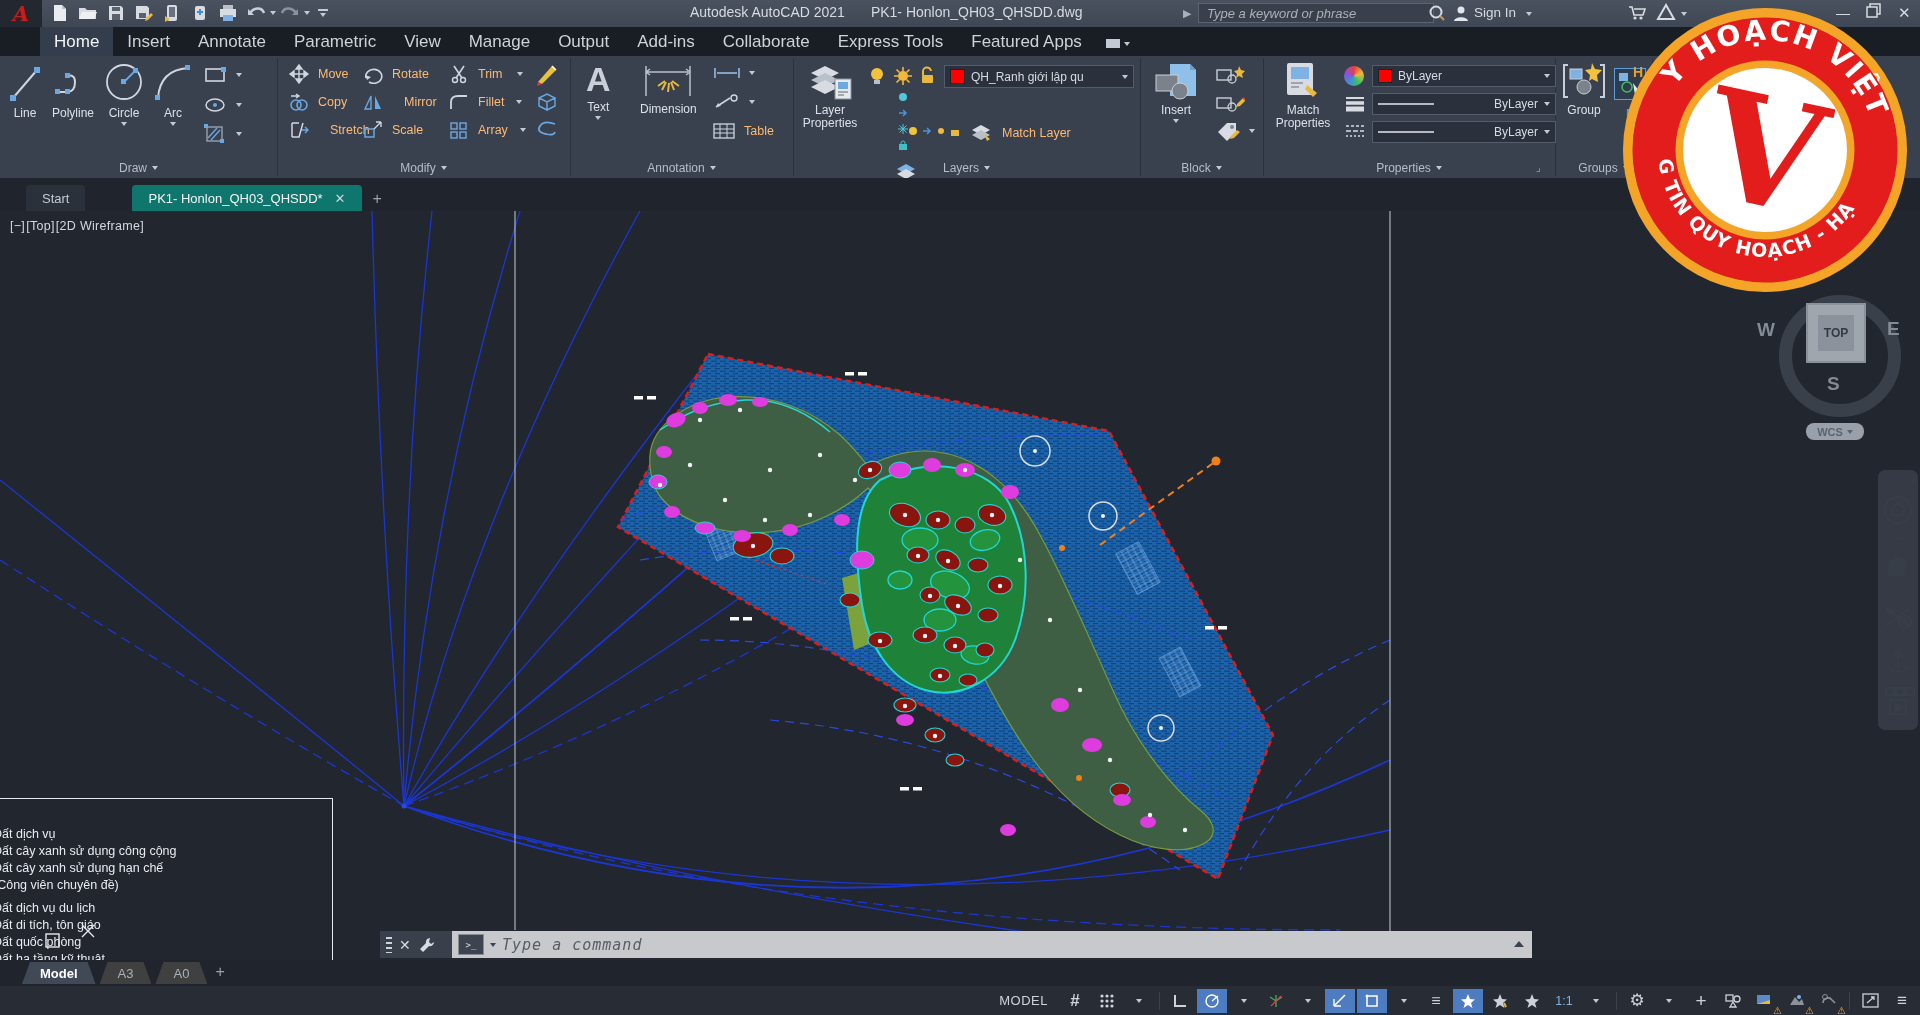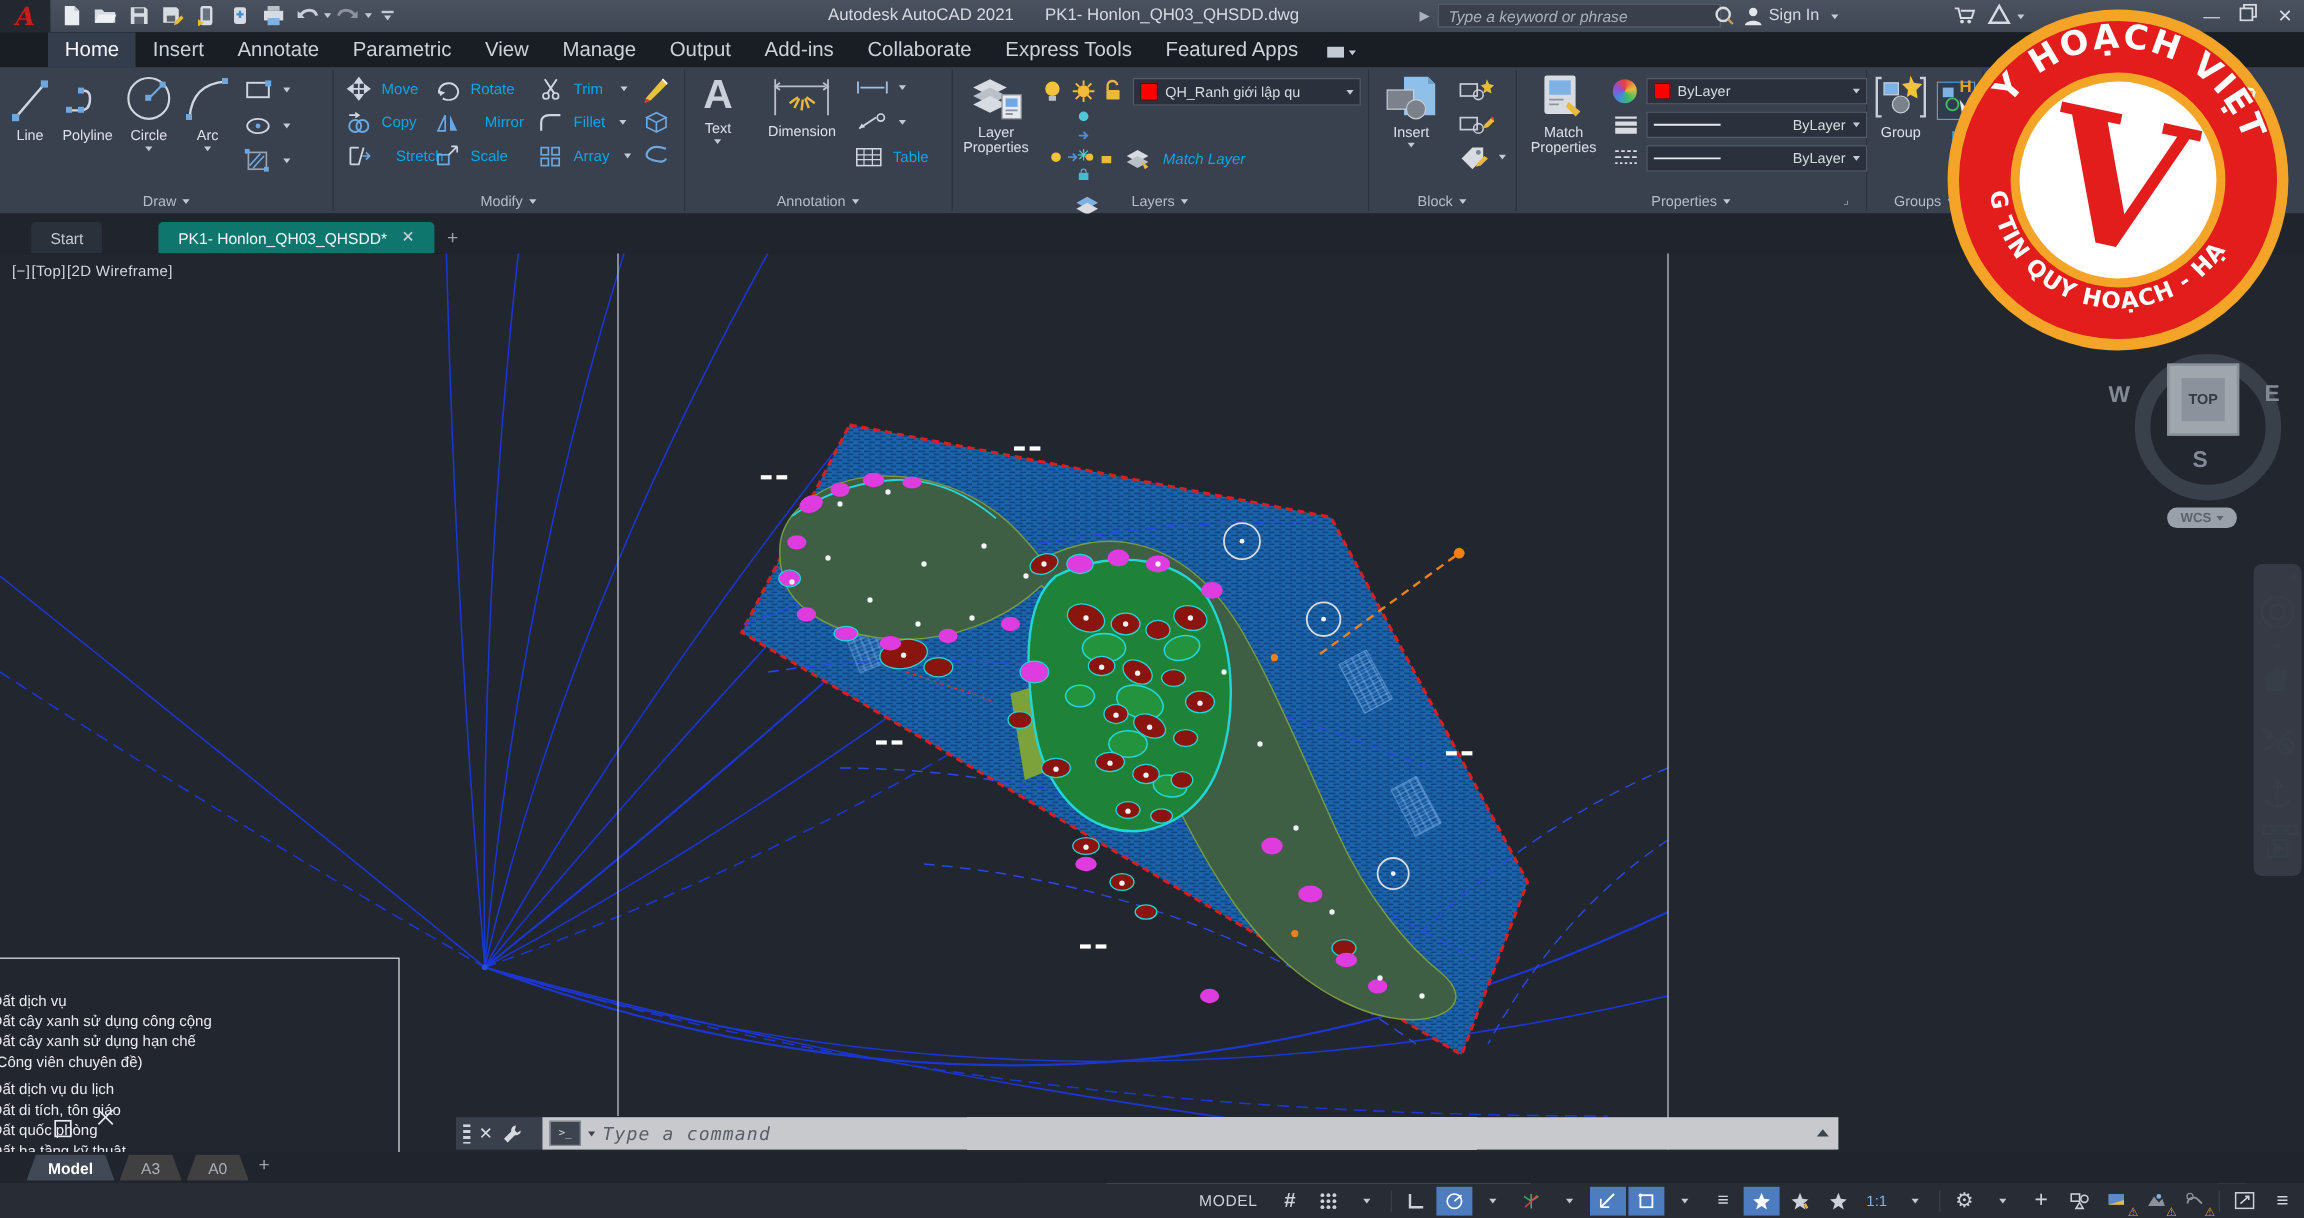--- a/index.html
+++ b/index.html
@@ -22,21 +22,21 @@
   
   #ribbontabs{left:0;top:27px;width:1920px;height:29px;background:#191e25;display:flex;align-items:flex-end;}
   .rtab{color:#ccd2da;font-size:17px;padding:5px 14px;height:19px;}
   .rtab.active{background:#343d4b;color:#f3f5f8;}
   
   #ribbon{left:0;top:56px;width:1920px;height:122px;background:#39414e;}
   .psep{position:absolute;top:2px;width:1px;height:118px;background:#2b323d;}
   .plabels{position:absolute;top:102px;height:20px;display:flex;align-items:center;justify-content:center;width:100%;}
   .panel-label{font-size:12px;color:#b6bdc7;display:flex;align-items:center;gap:5px;}
   .bigbtn{position:absolute;display:flex;flex-direction:column;align-items:center;gap:2px;color:#dbe0e7;font-size:12px;}
-  .smlbl{font-size:12.5px;color:#0ea5e9;}
+  .smlbl{font-size:12.5px;color:#fdba74;}
   .ddown{position:absolute;background:#2b313c;border:1px solid #545c69;display:flex;align-items:center;gap:6px;padding:0 5px;color:#d6dbe2;font-size:12px;}
   .swatch{width:13px;height:13px;background:#f00;border:1px solid #222;}
   .parall{width:15px;height:8px;background:#b9c0ca;transform:skewX(-32deg);position:relative;}
   
   #filetabs{left:0;top:178px;width:1920px;height:33px;background:#20252d;display:flex;align-items:flex-end;}
   .ftab{height:26px;display:flex;align-items:center;padding:0 16px;font-size:13px;border-radius:4px 4px 0 0;margin-right:3px;}
   .ftab.start{background:#2b313b;color:#c3c9d2;margin-left:26px;}
   .ftab.doc{background:#0f766e;color:#f2f4f7;margin-left:44px;}
   .ftab .x{margin-left:12px;color:#cdd3db;font-size:13px;}
   .plus{color:#9aa1ac;font-size:16px;margin-left:8px;padding-bottom:3px;}
@@ -434,21 +434,21 @@
     <span><span class="parall"></span><svg width="10" height="11" style="margin:-4px 0 0 -6px;display:block;">
           <rect x="1" y="4" width="8" height="6" fill="#3fc0c8"></rect>
           <path d="M3 4V3a2 2 0 0 1 4 0v1" stroke="#3fc0c8" fill="none"></path>
         </svg></span>
     <svg width="22" height="18">
         <path d="M2 8l9-5 9 5-9 5z" fill="#7fb2e4"></path>
         <path d="M2 13l9-5 9 5-9 5z" fill="#d8dce2"></path>
       </svg>
     <span class="smlbl">Make Current</span>
     </div>
-  <div class="abs row" style="left:881px;top:68px;gap:10px;font-style:italic;">
+  <div class="abs row" style="left:914px;top:68px;gap:10px;">
     <span><span class="parall"></span><svg width="10" height="10" style="margin:-4px 0 0 -6px;display:block;">
           <circle cx="5" cy="5" r="4" fill="#f2c23c"></circle>
         </svg></span>
     <span><span class="parall" style="background:#7fb2e4;"></span><svg width="10" height="10" style="margin:-4px 0 0 -6px;display:block;">
           <path d="M1 5h6M5 2l3 3-3 3" stroke="#4f8fd8" stroke-width="1.5" fill="none"></path>
         </svg></span>
     <span><span class="parall"></span><svg width="10" height="10" style="margin:-4px 0 0 -6px;display:block;">
           <circle cx="5" cy="5" r="3" fill="#f2b93c"></circle>
         </svg></span>
     <span><span class="parall"></span><svg width="10" height="11" style="margin:-4px 0 0 -6px;display:block;">

